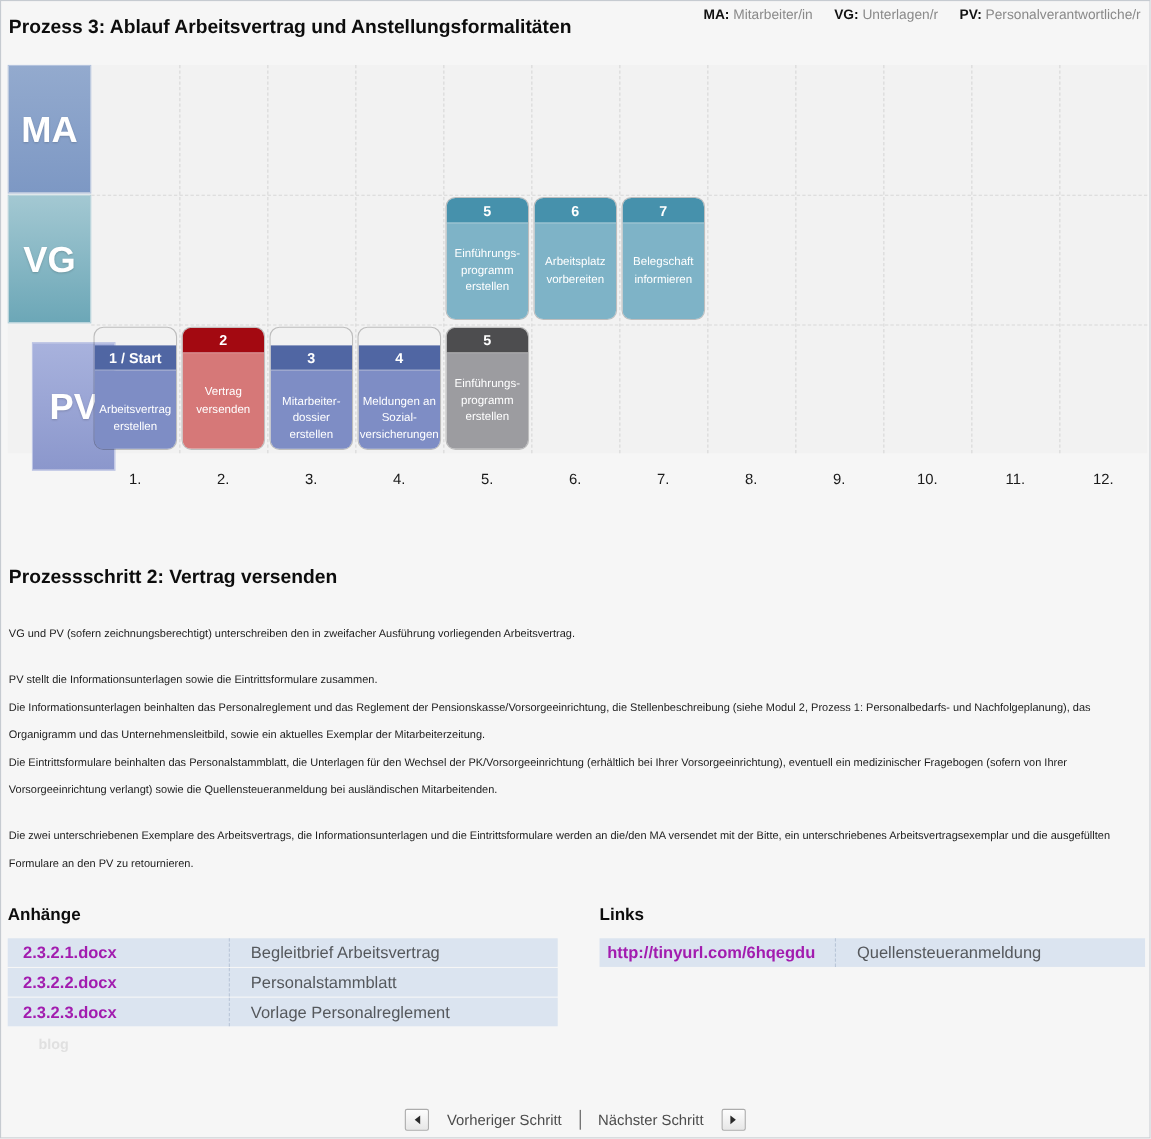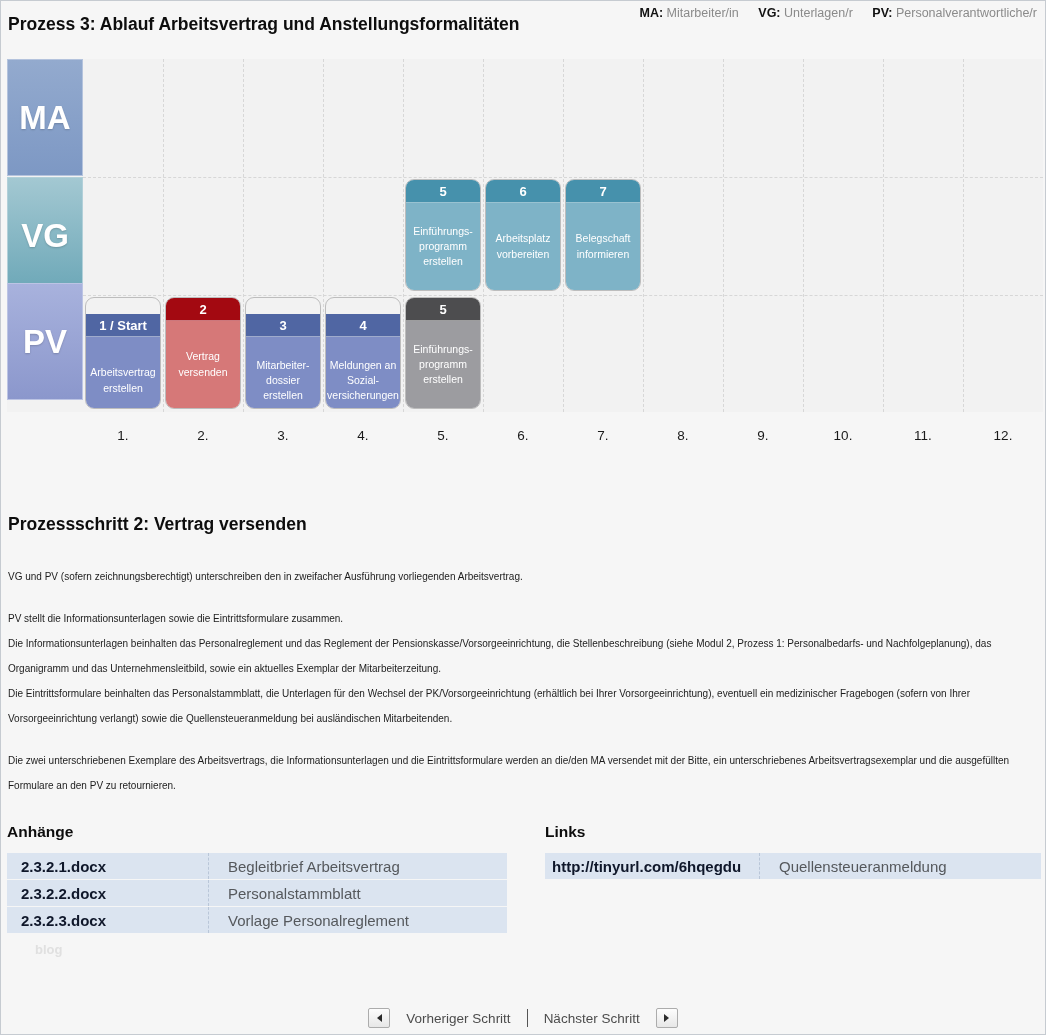--- a/index.html
+++ b/index.html
@@ -14,21 +14,21 @@
   .legend { position:absolute; right:8px; top:5px; font-size:12.5px; color:#8a8a8a; white-space:nowrap; }
   .legend .li { margin-left:16px; }
   .legend b { color:#111; }
 
   
   .diagram { position:absolute; left:6px; top:58px; width:1036px; height:353px; background:#f2f2f2; }
   .lane { position:absolute; left:0; width:76px; height:117px; display:flex; align-items:center; justify-content:center;
           color:#fff; font-weight:bold; font-size:33px; text-shadow:0 1px 2px rgba(0,0,0,0.18); }
   .lane.ma { top:0;     background:linear-gradient(#93aace,#7d98c4); border:1px solid #b4c3dd; }
   .lane.vg { top:118px; background:linear-gradient(#a3c8d2,#6ca7b7); border:1px solid #b2d0d9; }
-  .lane.pv { top:224px; background:linear-gradient(#a8b2dd,#8b97cc); border:1px solid #bcc4e4; }
+  .lane.pv { top:252px; background:linear-gradient(#a8b2dd,#8b97cc); border:1px solid #bcc4e4;margin-left:22px; }
   .vline { position:absolute; top:0; bottom:0; width:0; border-left:1px dashed #d7d7d7; }
   .hline { position:absolute; left:76px; right:0; height:0; border-top:1px dashed #d7d7d7; }
   .card { position:absolute; width:76px; height:112px; border-radius:9px; overflow:hidden;
           text-align:center; color:#fff; border:1px solid rgba(0,0,0,0.22); cursor:pointer; }
   .card .num { height:23px; line-height:23px; font-size:13px; font-weight:bold;
                border-bottom:1px solid rgba(255,255,255,0.45); }
   .card .cbody { height:87px; display:flex; align-items:center; justify-content:center;
                  font-size:10.5px; line-height:1.45; white-space:pre-line; padding:0 2px; }
   .card.blue .num  { background:#5066a3;margin-top:16px; } .card.blue .cbody { background:#7e8dc5; }
   .card.red  .num  { background:#a30911; } .card.red  .cbody { background:#d67878; }
@@ -43,21 +43,21 @@
   .detail h2 { font-size:17.5px; font-weight:bold; margin:0 0 29px; color:#0d0d0d; }
   .detail p { font-size:10px; line-height:25px; margin:0; }
   .detail .spacer { height:17px; }
 
   
   .bottom { position:absolute; left:6px; top:822px; width:1034px; display:flex; }
   .attach { width:500px; }
   .linksec { margin-left:38px; width:496px; }
   .bottom h3 { font-size:15.5px; font-weight:bold; margin:0 0 12px; color:#0d0d0d; }
   .row { display:flex; height:26px; margin-bottom:1px; background:#dbe4f0; align-items:stretch; font-size:15px; }
-  .keycell { display:flex; align-items:center; font-weight:bold; color:#0f172a;
+  .keycell { display:flex; align-items:center; font-weight:bold; color:#a21caf;
              border-right:1px dashed #b9c6d8; text-decoration:none; }
   .attach .keycell { width:202px; padding-left:14px; }
   .linksec .keycell { width:215px; padding-left:7px; }
   .desc { display:flex; align-items:center; padding-left:19px; color:#55585c; }
   .watermark { margin:9px 0 0 28px; font-size:13px; font-weight:bold; color:#e0e0e0; }
 
   
   .nav { position:absolute; left:0; top:1007px; width:100%; display:flex; align-items:center;
          justify-content:center; font-size:13.5px; color:#4c4c4c; }
   .nav .btn { width:22px; height:20px; border:1px solid #acacac; border-radius:2px;

